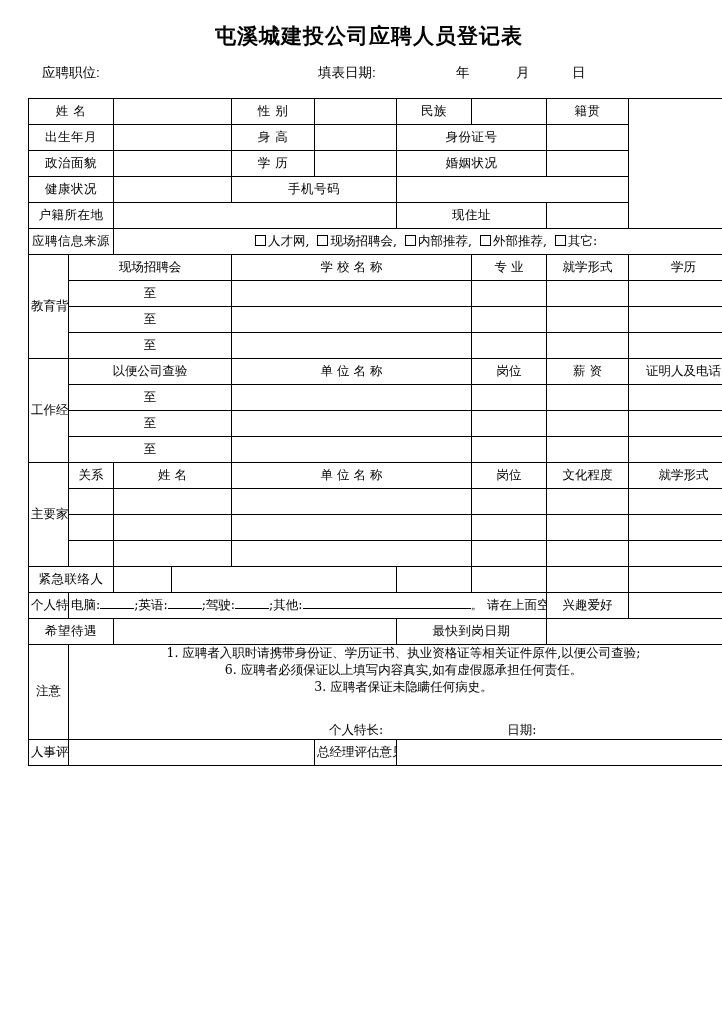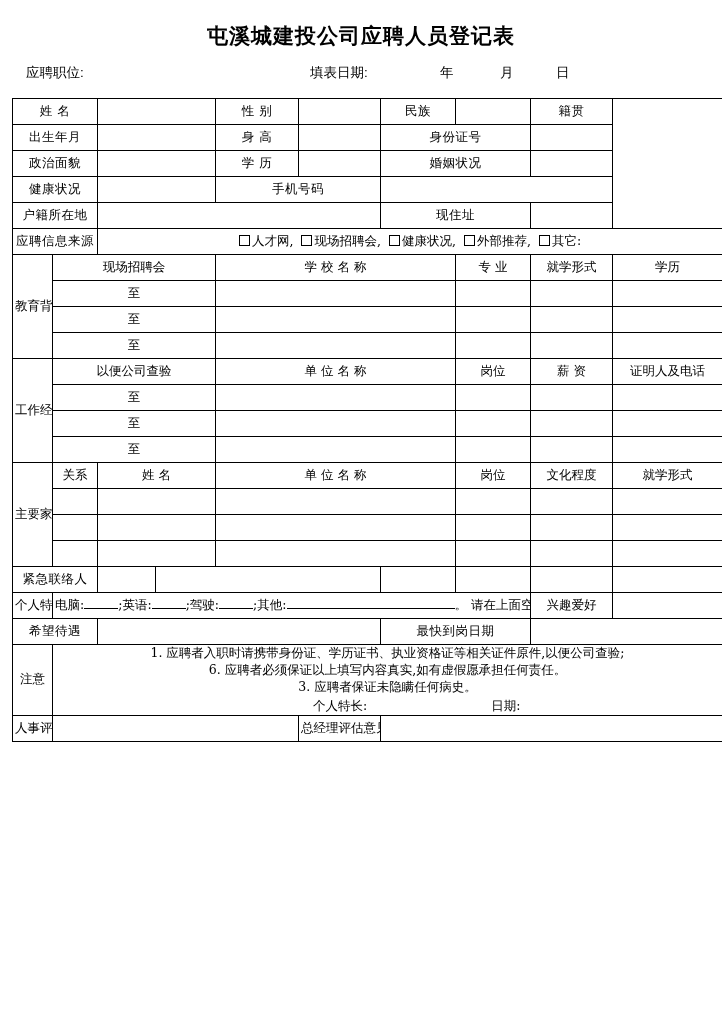--- a/index.html
+++ b/index.html
@@ -12,38 +12,39 @@
     height: 1014px;
     font-family: "DejaVu Sans", "Liberation Sans", sans-serif;
     color: #000000;
     overflow: hidden;
   }
   .page {
     position: relative;
     width: 722px;
     height: 720px;
     box-sizing: border-box;
+    padding-left: 16px;
   }
   .title {
     text-align: center;
     font-size: 21px;
     font-weight: bold;
     letter-spacing: 1px;
     padding-top: 22px;
     font-family: "DejaVu Serif", "Liberation Serif", serif;
   }
   .subhead {
     margin: 14px 0 12px 0;
     height: 22px;
     position: relative;
     font-size: 13.5px;
     font-family: Liberation Sans, sans-serif;
   }
   .subhead .sh-pos { position: absolute; left: 26px; top: 0; }
-  .subhead .sh-date { position: absolute; left: 310px; top: 0; }
+  .subhead .sh-date { position: absolute; left: 302px; top: 0; }
   .subhead .sh-y { position: absolute; left: 440px; top: 0; }
   .subhead .sh-m { position: absolute; left: 500px; top: 0; }
   .subhead .sh-d { position: absolute; left: 556px; top: 0; }
 
   table.form {
     border-collapse: collapse;
     table-layout: fixed;
     margin-left: 12px;
     width: 698px;
     font-family: "DejaVu Serif", "Liberation Serif", serif;
@@ -100,21 +101,21 @@
   .ul-l { display: inline-block; width: 168px; border-bottom: 1px solid #000; }
   .notice-cell {
     text-align: left;
     white-space: normal;
     padding: 3px 6px 3px 10px;
     line-height: 1.62;
     font-size: 12px;
   }
   .notice-cell .nline { display: block; }
   .sign-row { display: block; text-align: left; padding-left: 258px; margin-top: 2px; }
-  .sign-row .date-part { display: inline-block; margin-left: 124px; }
+  .sign-row .date-part { display: inline-block; margin-left: 124px; margin-top: 24px; }
   .big-cell { height: 132px; }
   .vlabel-tall { height: 132px; }
 </style>
 </head>
 <body>
 
 <div class="page">
 
   <div class="title">屯溪城建投公司应聘人员登记表</div>
 
@@ -183,21 +184,21 @@
       <td class="lbl" colspan="2">现住址</td>
       <td class="blank"></td>
     </tr>
 
     <tr>
       <td class="lbl" colspan="2">应聘信息来源</td>
       <td colspan="8">
         <div class="src-line">
           <span><span class="cbx"></span><span>人才网,</span></span>
           <span><span class="cbx"></span><span>现场招聘会,</span></span>
-          <span><span class="cbx"></span><span>健康状况,</span></span>
+          <span><span class="cbx"></span><span>内部推荐,</span></span>
           <span><span class="cbx"></span><span>外部推荐,</span></span>
           <span><span class="cbx"></span><span>其它:</span></span>
         </div>
       </td>
     </tr>
 
     <tr>
       <td class="vlabel" rowspan="4">教育背景</td>
       <td colspan="3">现场招聘会</td>
       <td colspan="3">学 校 名 称</td>

